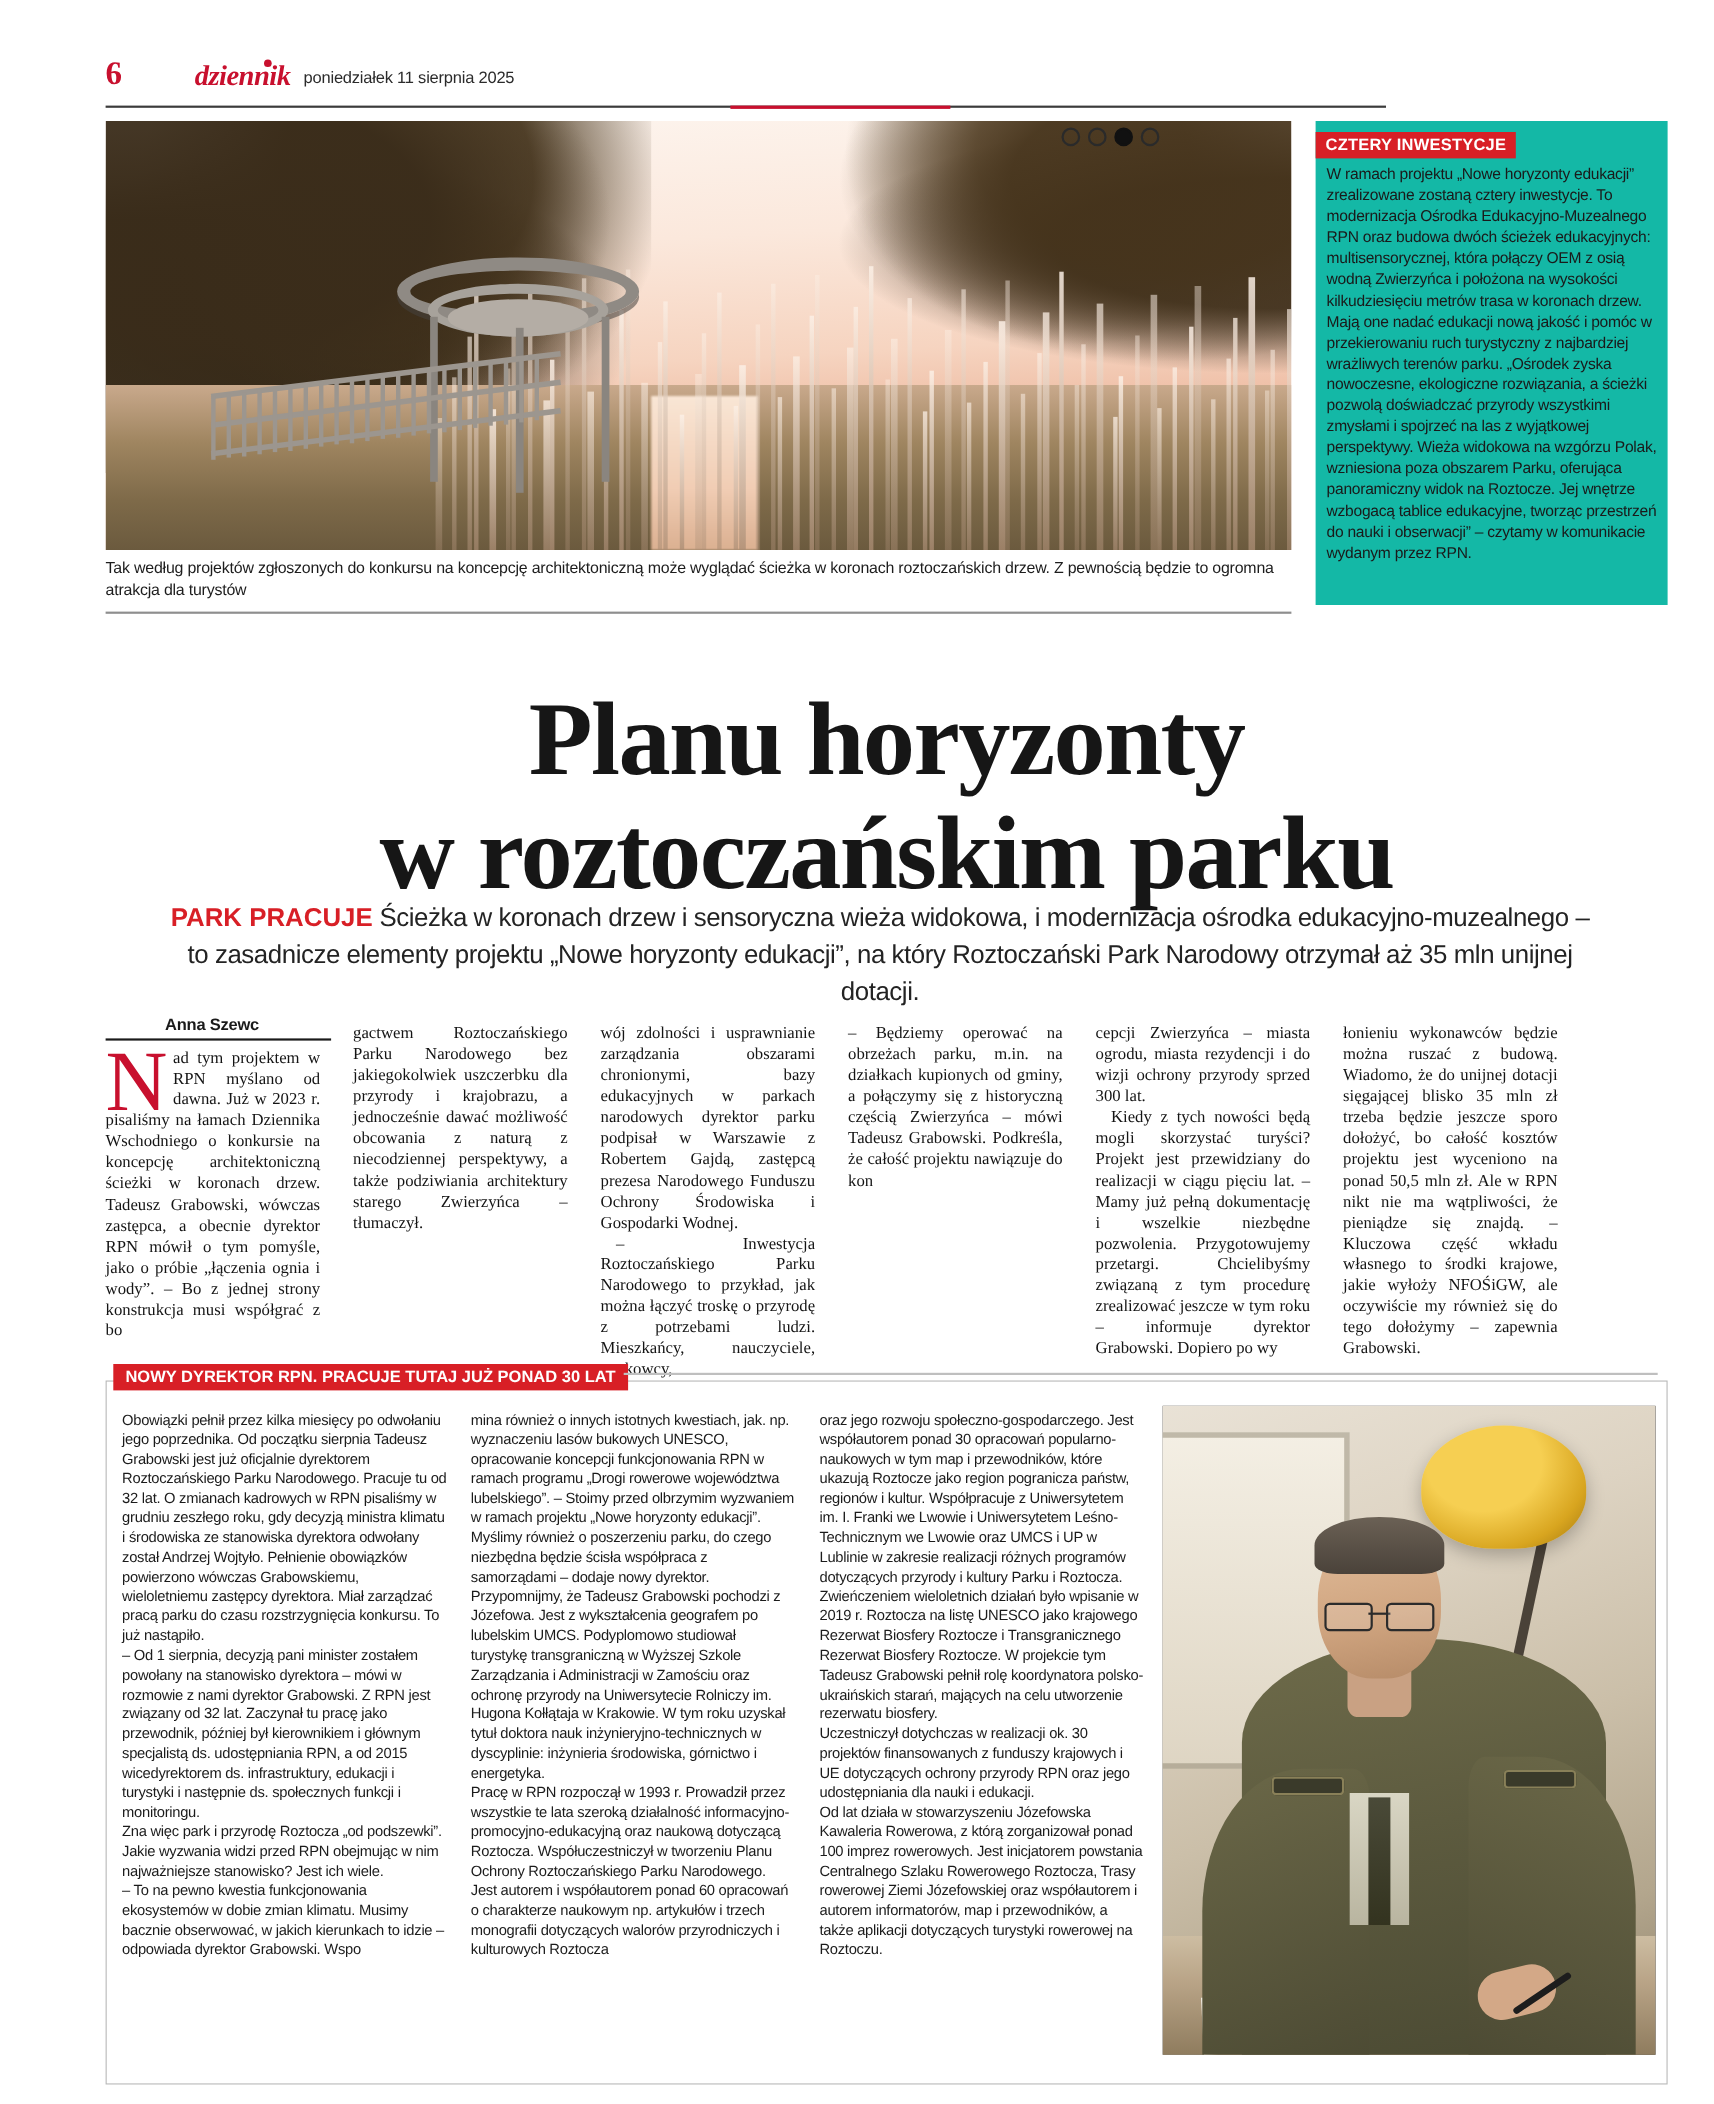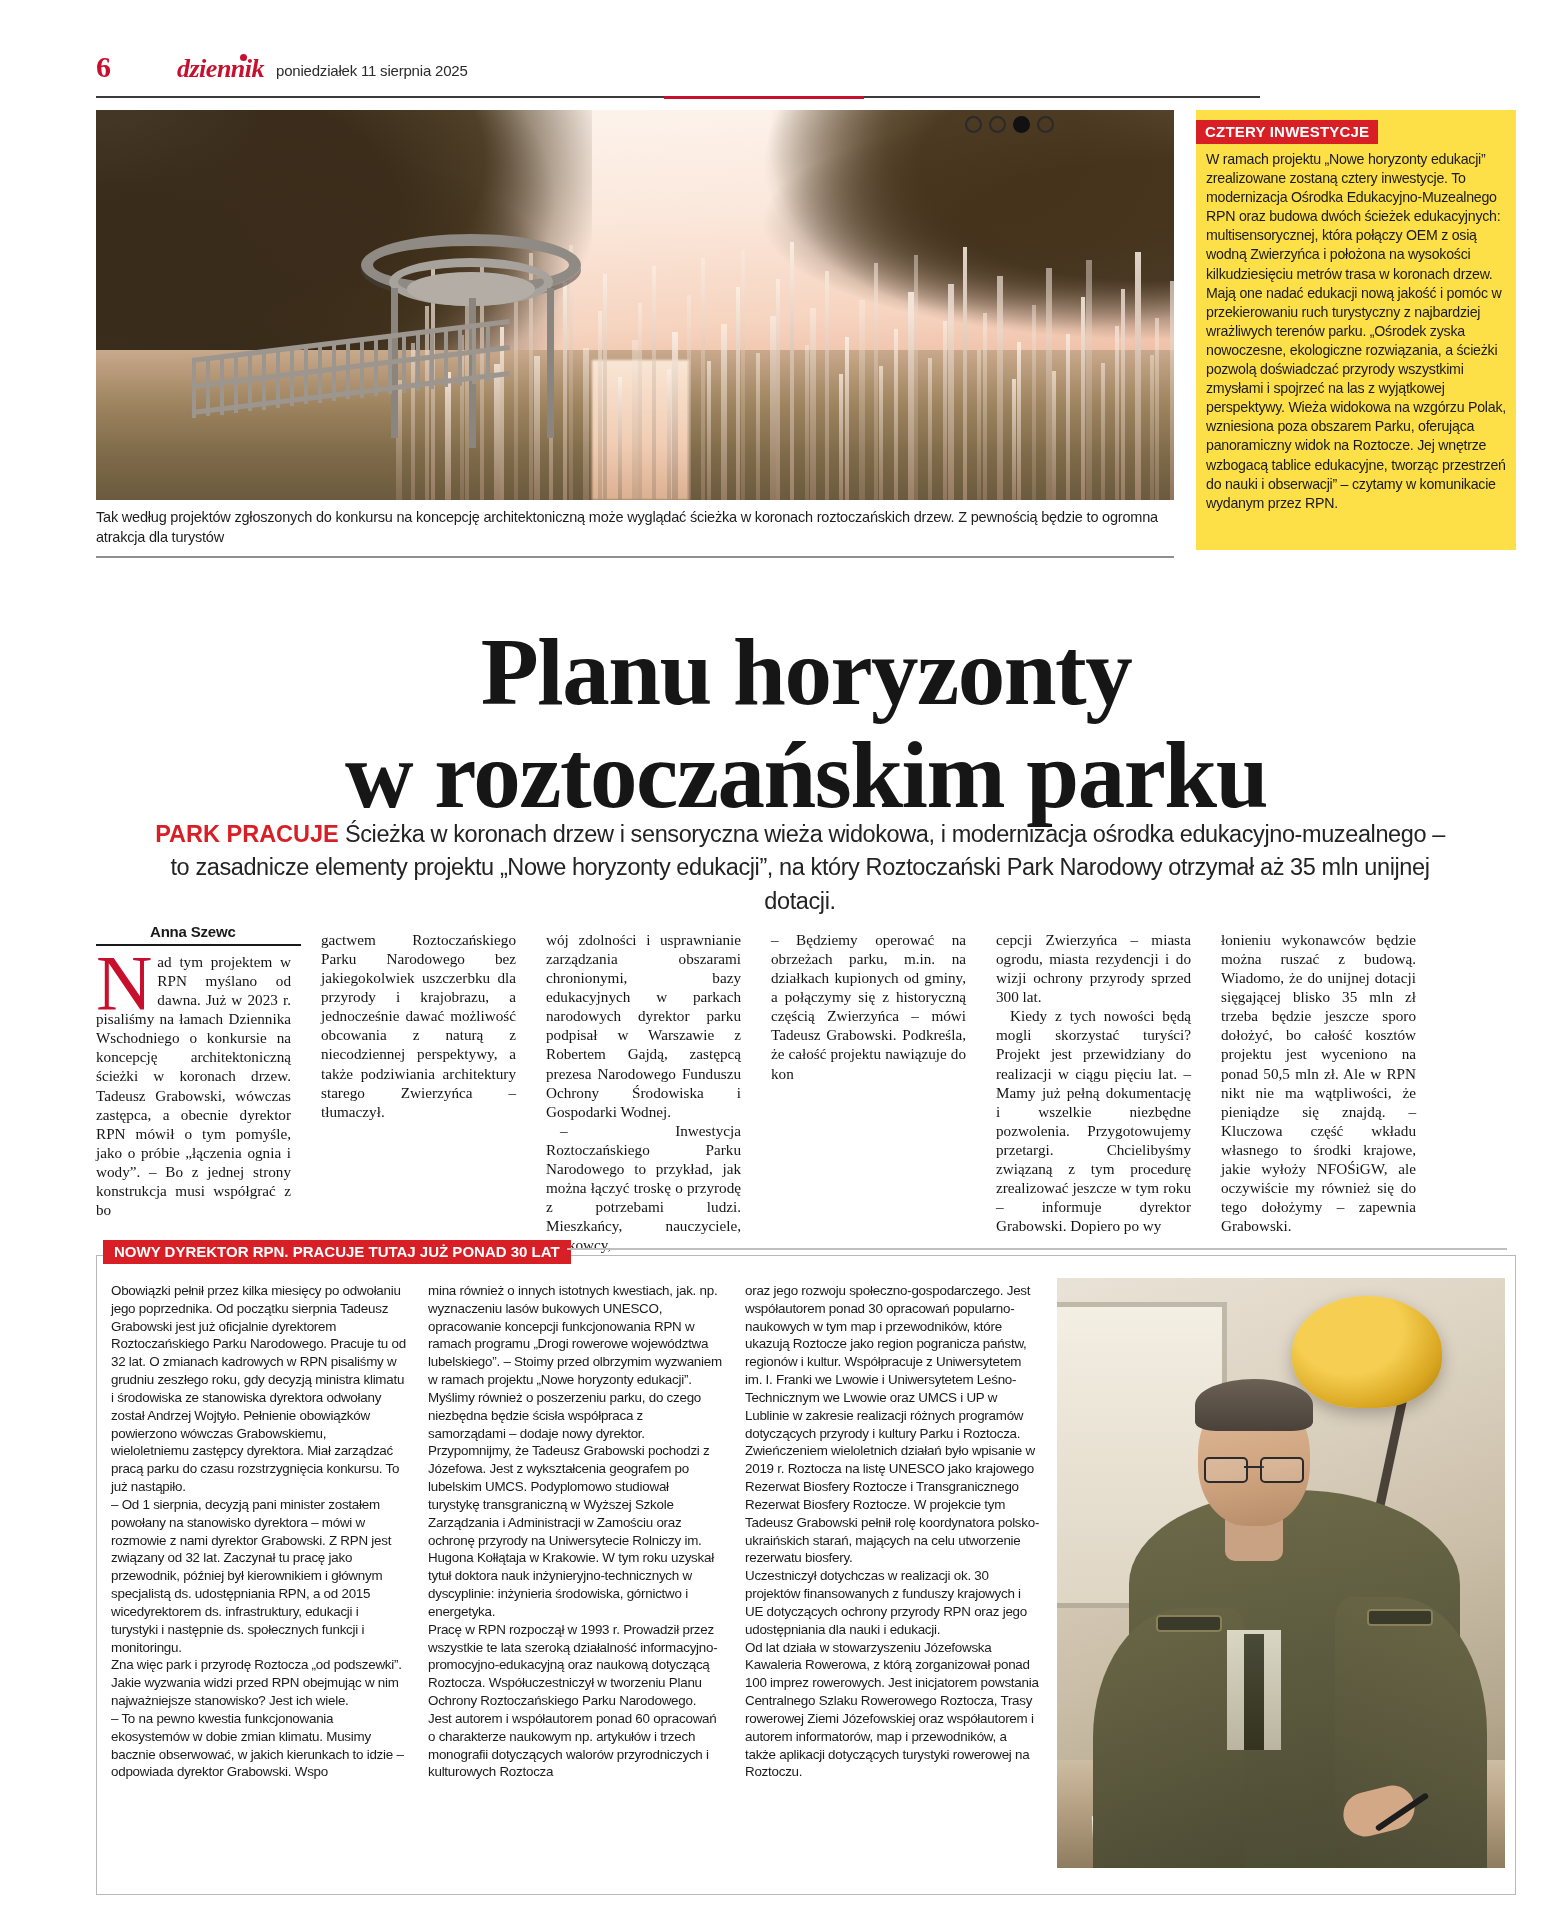--- a/index.html
+++ b/index.html
@@ -122,21 +122,21 @@
     position:absolute;left:96px;top:508px;width:1078px;
     font-size:14.5px;line-height:1.35;color:#1d1d1d;letter-spacing:-0.2px;
   }
   .caption-rule{
     position:absolute;left:96px;top:556px;width:1078px;height:2px;background:#8e8e8e;
   }
 
   
   .sidebox{
     position:absolute;left:1196px;top:110px;width:320px;height:440px;
-    background:#fde047;box-sizing:border-box;
+    background:#14b8a6;box-sizing:border-box;
   }
   .sidebox-title{
     position:absolute;left:0;top:10px;background:#d81f26;color:#fff;
     font-size:15px;font-weight:700;letter-spacing:0.2px;
     padding:3px 9px 4px 9px;white-space:nowrap;
   }
   .sidebox-body{
     position:absolute;left:10px;top:40px;width:300px;
     font-size:14.2px;line-height:1.345;color:#1a1a1a;letter-spacing:-0.25px;
     text-align:left;

